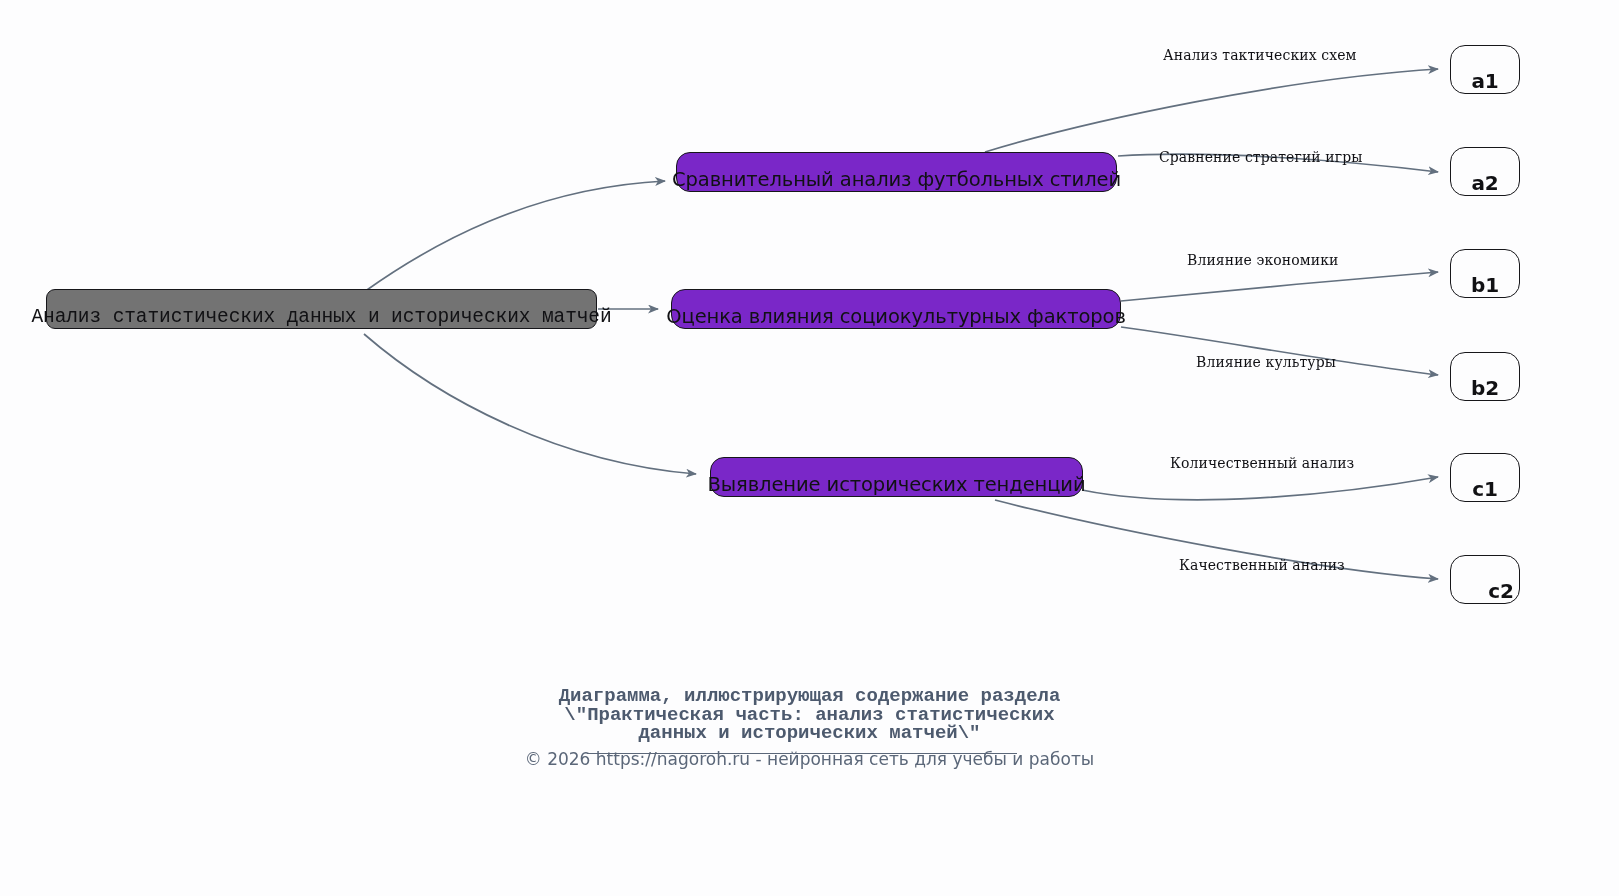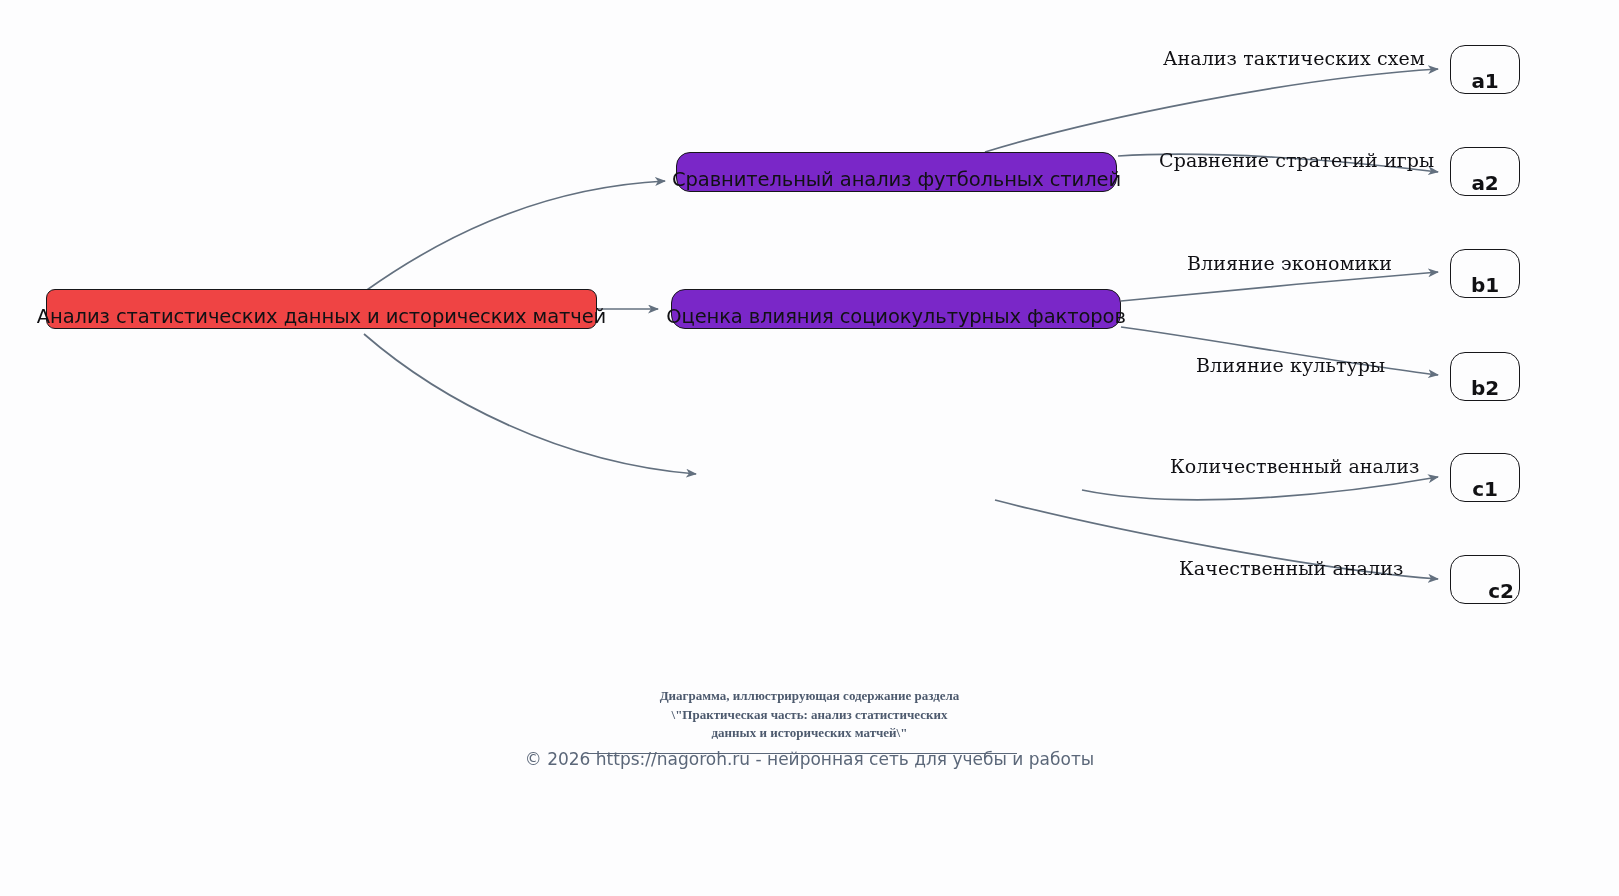--- a/index.html
+++ b/index.html
@@ -34,49 +34,50 @@
     justify-content: center;
     border: 1.4px solid #16161a;
     border-radius: 13px;
     font-family: "DejaVu Sans", sans-serif;
     font-size: 19.5px;
     color: #111114;
     white-space: nowrap;
     letter-spacing: -0.1px;
   }
   .node.root {
-    background: #ef4444;
+    background: #737373;
     border-radius: 9px;
+    font-family: Liberation Mono, monospace;
   }
   .node.branch {
     background: #7a27c8;
     border-radius: 14px;
   }
   .node.leaf {
     background: #fdfdfe;
     border-radius: 15px;
     font-size: 20px;
     font-weight: 600;
   }
   .edge-label {
     position: absolute;
     font-family: "DejaVu Serif", serif;
-    font-size: 19px;
+    font-size: 14px;
     color: #101014;
     white-space: nowrap;
     letter-spacing: 0.1px;
   }
   .caption {
     position: absolute;
     left: 0;
     right: 0;
     text-align: center;
-    font-family: Liberation Serif, serif;
+    font-family: Liberation Mono, monospace;
     font-weight: bold;
-    font-size: 13px;
+    font-size: 19px;
     line-height: 18.5px;
     color: #4d5a6e;
   }
   .caption-line {
     position: absolute;
     height: 0;
     border-top: 1.4px solid #5b6779;
   }
   .footer {
     position: absolute;
@@ -122,20 +123,23 @@
   <div class="node root" style="left:46px; top:289px; width:551px; height:40px;">
     <span>Анализ статистических данных и исторических матчей</span>
   </div>
 
   <div class="node branch" style="left:676px; top:152px; width:441px; height:40px;">
     <span>Сравнительный анализ футбольных стилей</span>
   </div>
   <div class="node branch" style="left:671px; top:289px; width:450px; height:40px;">
     <span>Оценка влияния социокультурных факторов</span>
   </div>
+  <div class="node branch" style="left:710px; top:457px; width:373px; height:40px;">
+    <span>Выявление исторических тенденций</span>
+  </div>
 
   <div class="node leaf" style="left:1450px; top:45px; width:70px; height:49px;">
     <span>a1</span>
   </div>
   <div class="node leaf" style="left:1450px; top:147px; width:70px; height:49px;">
     <span>a2</span>
   </div>
   <div class="node leaf" style="left:1450px; top:249px; width:70px; height:49px;">
     <span>b1</span>
   </div>

